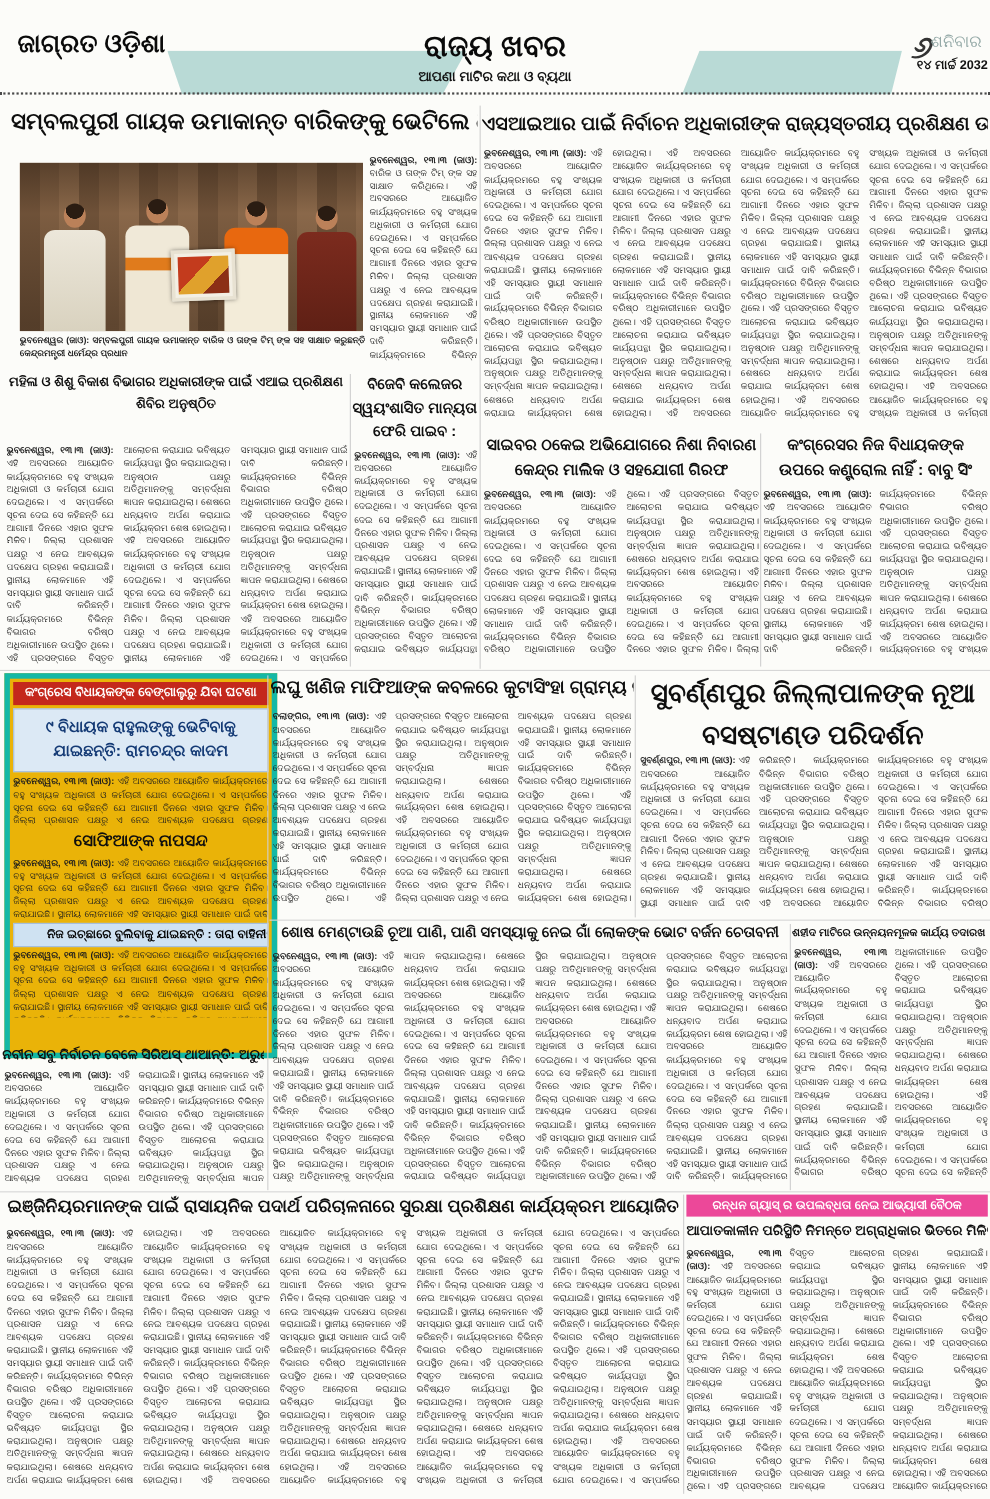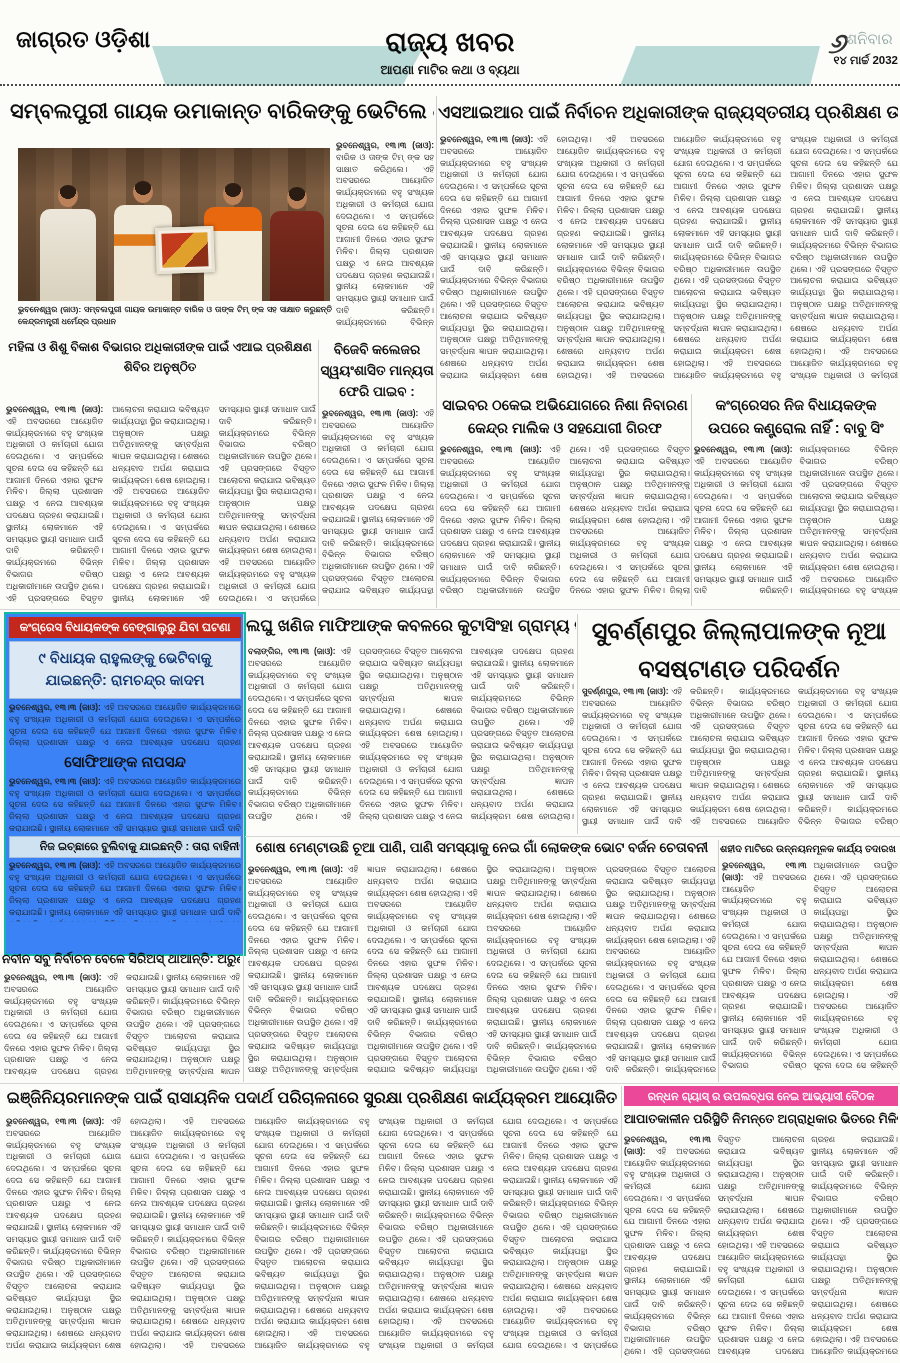--- a/index.html
+++ b/index.html
@@ -12,21 +12,21 @@
   .body-txt{font-size:8.3px;line-height:1.42;text-align:justify;color:#1d1d1d;
             overflow:hidden;column-fill:auto;column-gap:9px;}
   .body-txt strong{font-weight:bold;}
   .vline{position:absolute;width:0;border-left:1px solid #cfcfcf;}
   .hline{position:absolute;height:0;border-top:1px solid #d6d6d6;}
   .banner{color:#fff;font-weight:bold;text-align:center;overflow:hidden;white-space:nowrap;}
   .teal-shape{position:absolute;top:46px;height:40px;}
   .dotted-rule{position:absolute;left:0;right:0;top:84px;border-top:2px dotted #4a4a4a;}
   
   #congress-box{position:absolute;left:4px;top:612px;width:232px;height:334px;
-                border:2px solid #14b8a6;padding:3px;background:#3b82f6;}
+                border:5px solid #14b8a6;padding:3px;background:#eab308;}
   #congress-box .blue-head{background:#dce9f5;border:1px solid #a5bedb;margin-top:3px;
                 height:56px;display:flex;align-items:center;justify-content:center;
                 font-weight:bold;text-align:center;line-height:1.5;overflow:hidden;}
   #congress-box .blue-band{background:#cfe2f2;border:1px solid #a5bedb;height:20px;
                 display:flex;align-items:center;justify-content:center;font-weight:bold;overflow:hidden;white-space:nowrap;}
   
   #photo{position:absolute;left:18px;top:148px;width:312px;height:153px;overflow:hidden;
          background:repeating-linear-gradient(90deg,#6e5138 0 18px,#7d5d41 18px 36px,#8a684a 36px 54px);}
   #photo .shade{position:absolute;inset:0;
          background:linear-gradient(180deg,rgba(35,22,12,.4),rgba(0,0,0,0) 30%,rgba(25,16,8,.3) 96%);}

